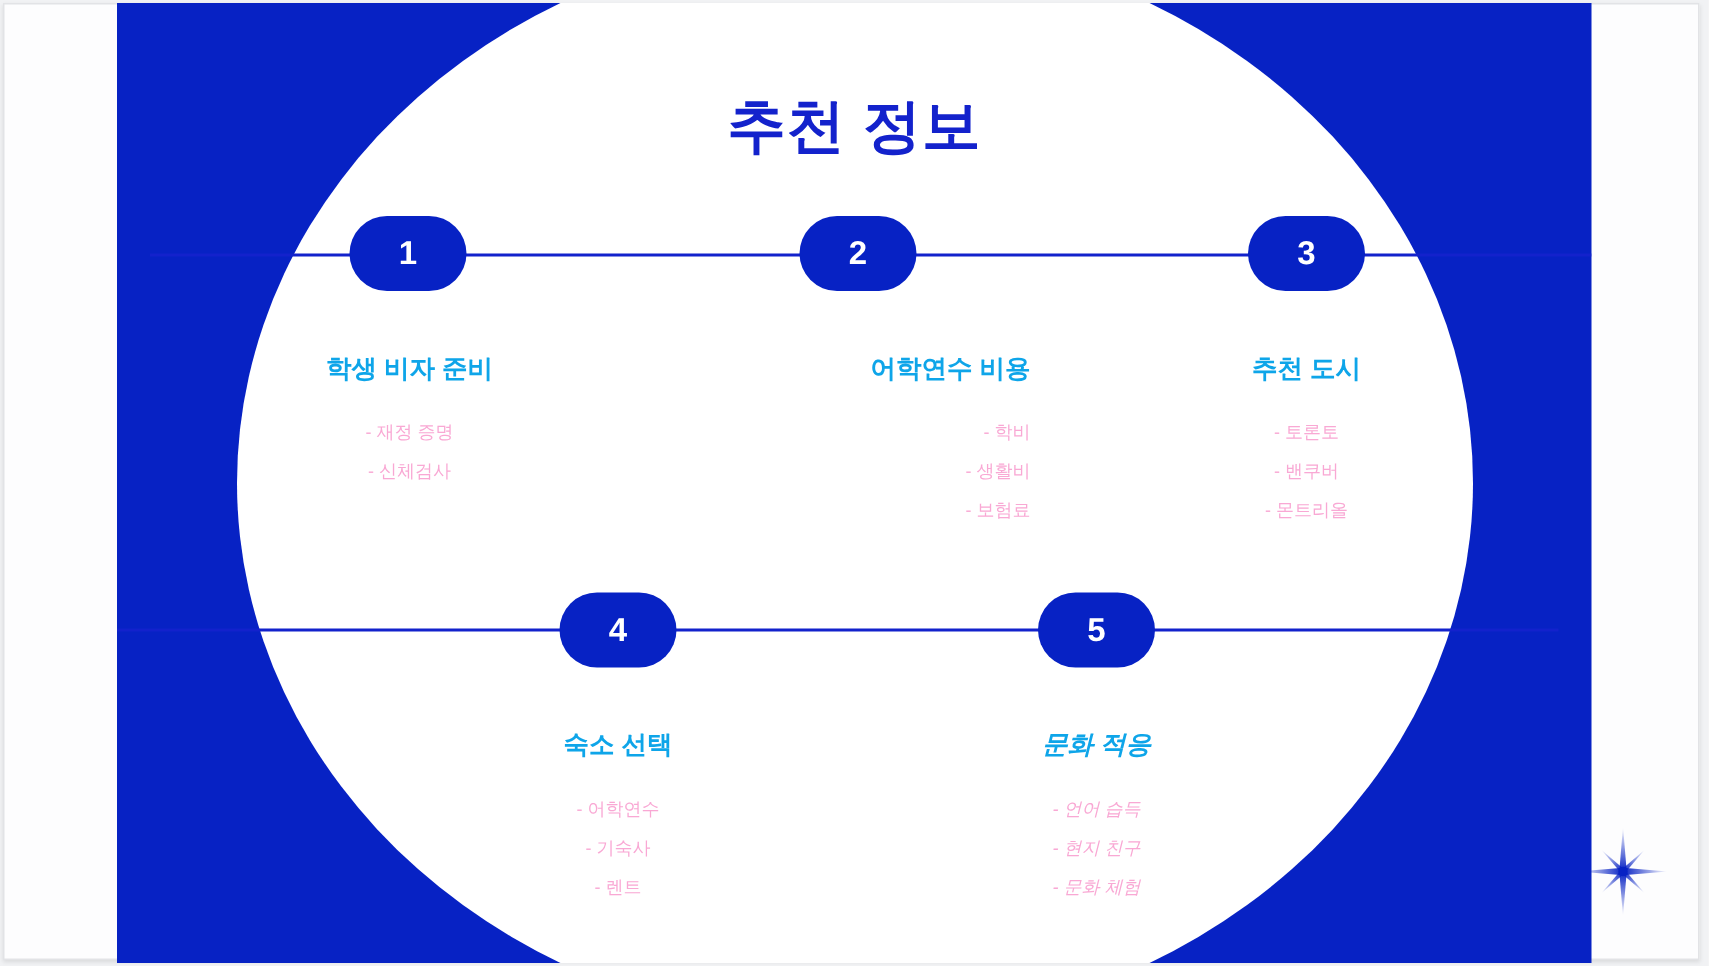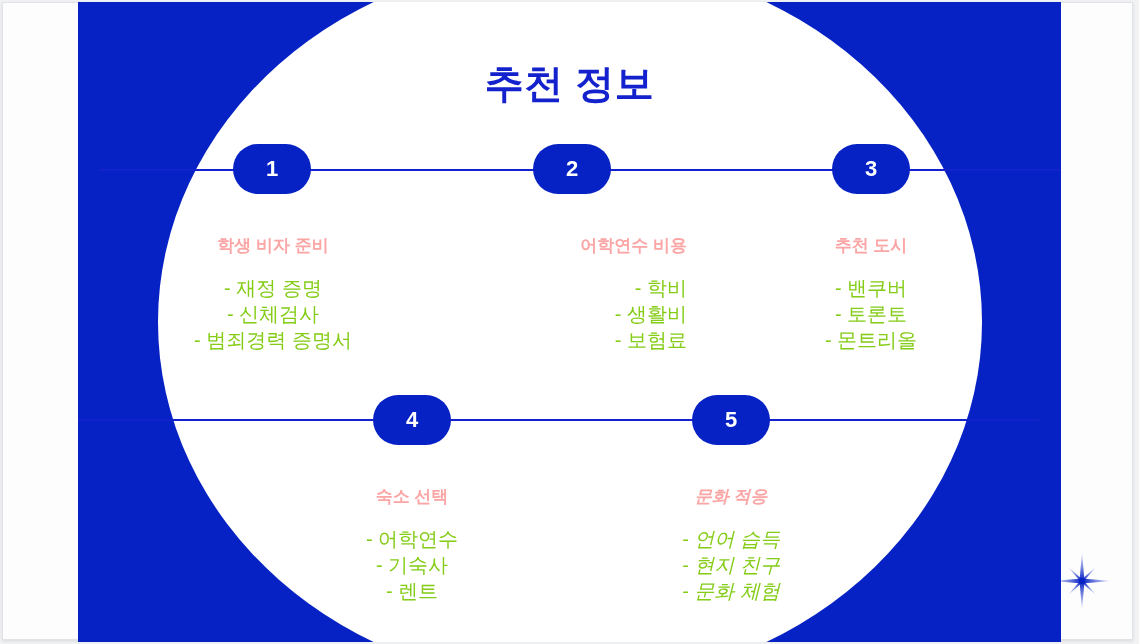--- a/index.html
+++ b/index.html
@@ -102,27 +102,27 @@
 
   
   .step-block {
     position: absolute;
     width: 230px;
     text-align: center;
   }
   .step-heading {
     font-size: 17px;
     font-weight: bold;
-    color: #fca5a5;
+    color: #0ea5e9;
     margin-bottom: 18px;
     white-space: nowrap;
   }
   .step-item {
-    font-size: 20px;
-    color: #84cc16;
+    font-size: 12px;
+    color: #f9a8d4;
     line-height: 26px;
     white-space: nowrap;
   }
 
   
   .sparkle {
     position: absolute;
     right: 26px;
     bottom: 32px;
     width: 62px;
@@ -147,40 +147,39 @@
       <div class="rule rule-top"></div>
       <div class="rule rule-bottom"></div>
 
       <div class="badge" style="left:155px; top:142px;">
         <span>1</span>
       </div>
       <div class="step-block" style="left:80px; top:232px;">
         <div class="step-heading">학생 비자 준비</div>
         <div class="step-item">- 재정 증명</div>
         <div class="step-item">- 신체검사</div>
-        <div class="step-item">- 범죄경력 증명서</div>
       </div>
 
       <div class="badge" style="left:455px; top:142px;">
         <span>2</span>
       </div>
       <div class="step-block" style="left:379px; top:232px;text-align:right;">
         <div class="step-heading">어학연수 비용</div>
         <div class="step-item">- 학비</div>
         <div class="step-item">- 생활비</div>
         <div class="step-item">- 보험료</div>
       </div>
 
       <div class="badge" style="left:754px; top:142px;">
         <span>3</span>
       </div>
       <div class="step-block" style="left:678px; top:232px;">
         <div class="step-heading">추천 도시</div>
+        <div class="step-item">- 토론토</div>
         <div class="step-item">- 밴쿠버</div>
-        <div class="step-item">- 토론토</div>
         <div class="step-item">- 몬트리올</div>
       </div>
 
       <div class="badge" style="left:295px; top:393px;">
         <span>4</span>
       </div>
       <div class="step-block" style="left:219px; top:483px;">
         <div class="step-heading">숙소 선택</div>
         <div class="step-item">- 어학연수</div>
         <div class="step-item">- 기숙사</div>

